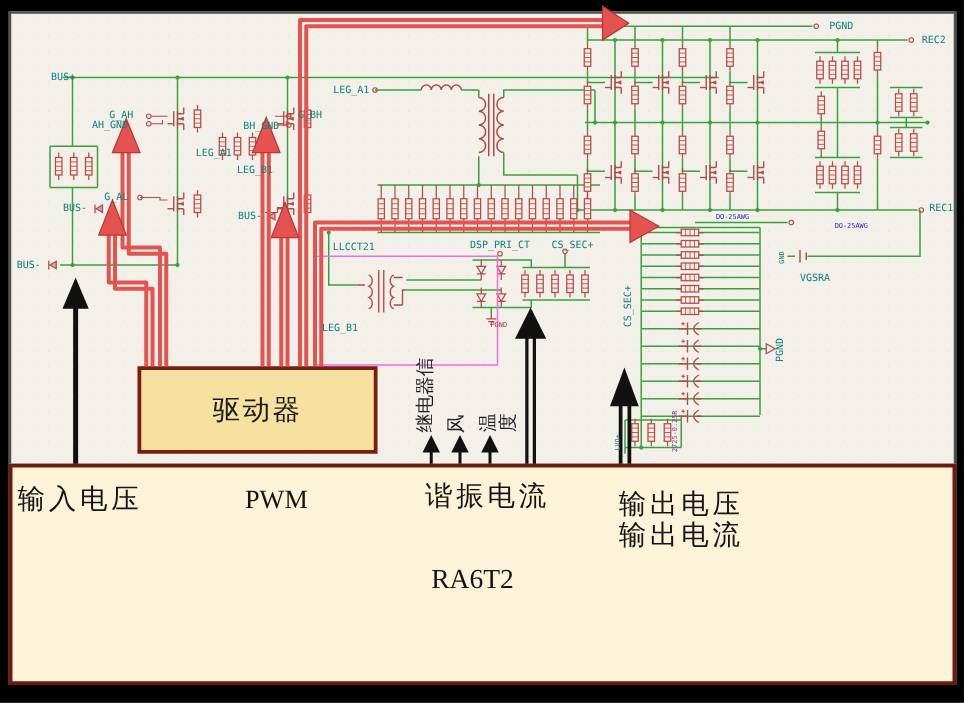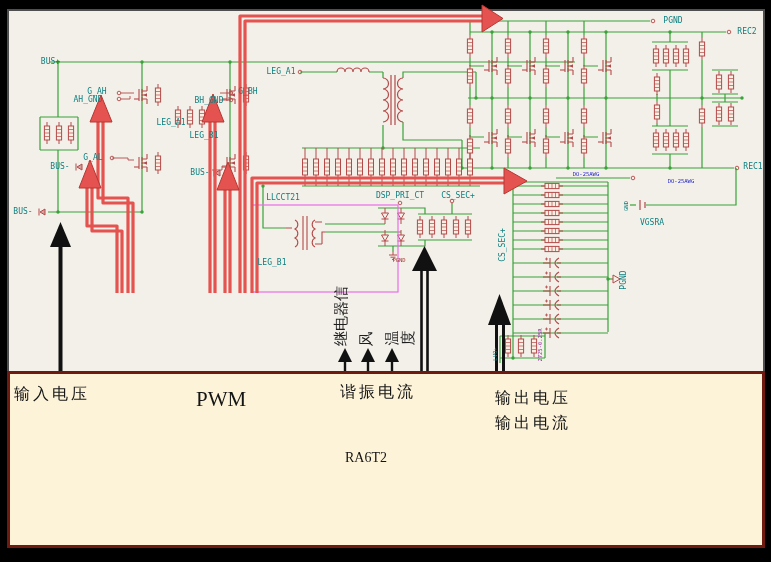--- a/index.html
+++ b/index.html
@@ -18,31 +18,34 @@
   .lbl{position:absolute;transform:translate(-50%,-50%);white-space:nowrap;
        font-family:"DejaVu Sans Mono",monospace;font-size:8px;color:#0e8080;line-height:1;}
   .lbl.rot{transform:translate(-50%,-50%) rotate(-90deg);}
   .lbl.xs{font-size:5.5px;}
   .lbl.blue{color:#2a2ac8;}
   .lbl.purple{color:#93299c;}
   .lbl.redc{color:#a03a3a;}
   .cjk-v{position:absolute;transform:translate(-50%,-50%) rotate(-90deg);white-space:nowrap;
          font-family:"Liberation Serif",serif;font-size:15px;color:#1e1e1e;line-height:1;}
   .panel-text{position:absolute;font-family:"Liberation Serif",serif;color:#141414;white-space:nowrap;}
-  .pt-cjk{font-size:16px;letter-spacing:3px;}
+  .pt-cjk{font-size:22px;letter-spacing:3px;}
   .pt-latin{font-size:21px;}
 </style>
 </head>
 <body>
 
 <div id="stage">
 
   <div id="schem-bg"></div>
   <div id="panel"></div>
 
+  <div id="driver-box">
+    <span>驱动器</span>
+  </div>
 
   <svg class="overlay" width="771" height="562" viewBox="0 0 771 562">
     <defs>
       <g id="rv" stroke="#b34a4a" stroke-width="1">
         <path d="M0,-11 V-7 M0,7 V11" fill="none"></path>
         <rect x="-2.6" y="-7" width="5.2" height="14" fill="#f8efe2"></rect>
         <path d="M-2.6,-3.5 H2.6 M-2.6,0 H2.6 M-2.6,3.5 H2.6" stroke-width="0.7" fill="none"></path>
       </g>
       <g id="cv" stroke="#b34a4a" stroke-width="1">
         <path d="M0,-19 V-8 M0,8 V19" fill="none"></path>
@@ -385,14 +388,14 @@
   <div class="cjk-v" style="left:341px;top:316px">继电器信</div>
   <div class="cjk-v" style="left:366px;top:339px">风</div>
   <div class="cjk-v" style="left:392px;top:338px">温</div>
   <div class="cjk-v" style="left:408px;top:338px">度</div>
 
   <div class="panel-text pt-cjk" style="left:14px;top:384px">输入电压</div>
   <div class="panel-text pt-latin" style="left:196px;top:387px">PWM</div>
   <div class="panel-text pt-cjk" style="left:340px;top:382px">谐振电流</div>
   <div class="panel-text pt-cjk" style="left:495px;top:413px">输出电流</div>
   <div class="panel-text pt-cjk" style="left:495px;top:388px">输出电压</div>
-  <div class="panel-text pt-latin" style="left:345px;top:450px;font-size:14px">RA6T2</div>
+  <div class="panel-text pt-latin" style="left:345px;top:450px;font-size:22px">RA6T2</div>
 </div>
 
 </body></html>

